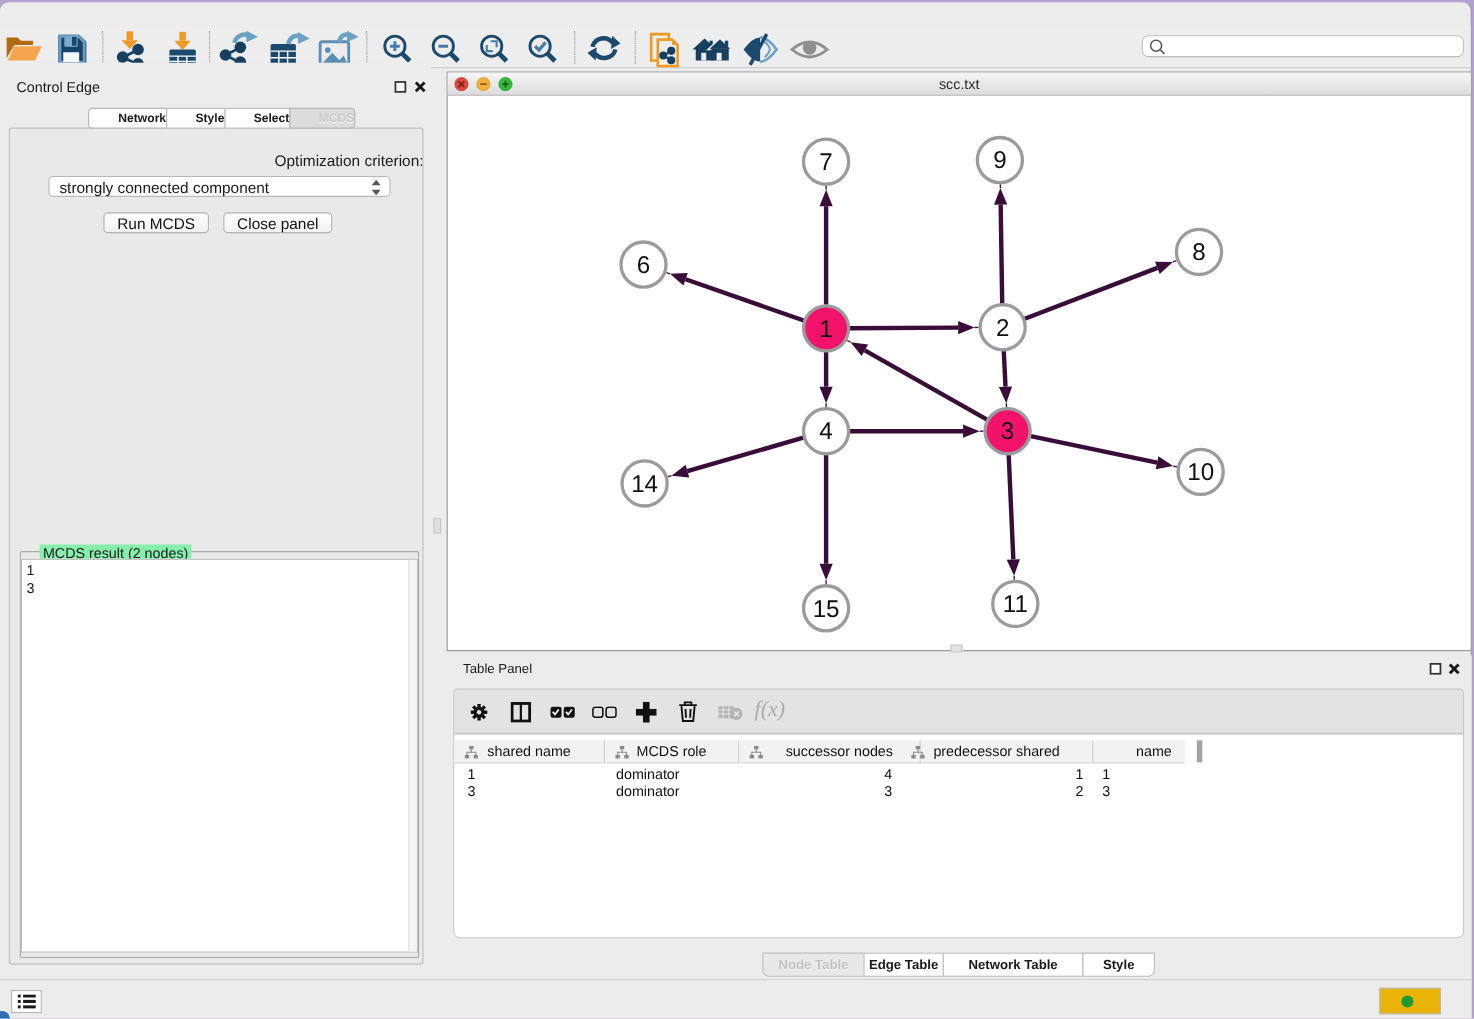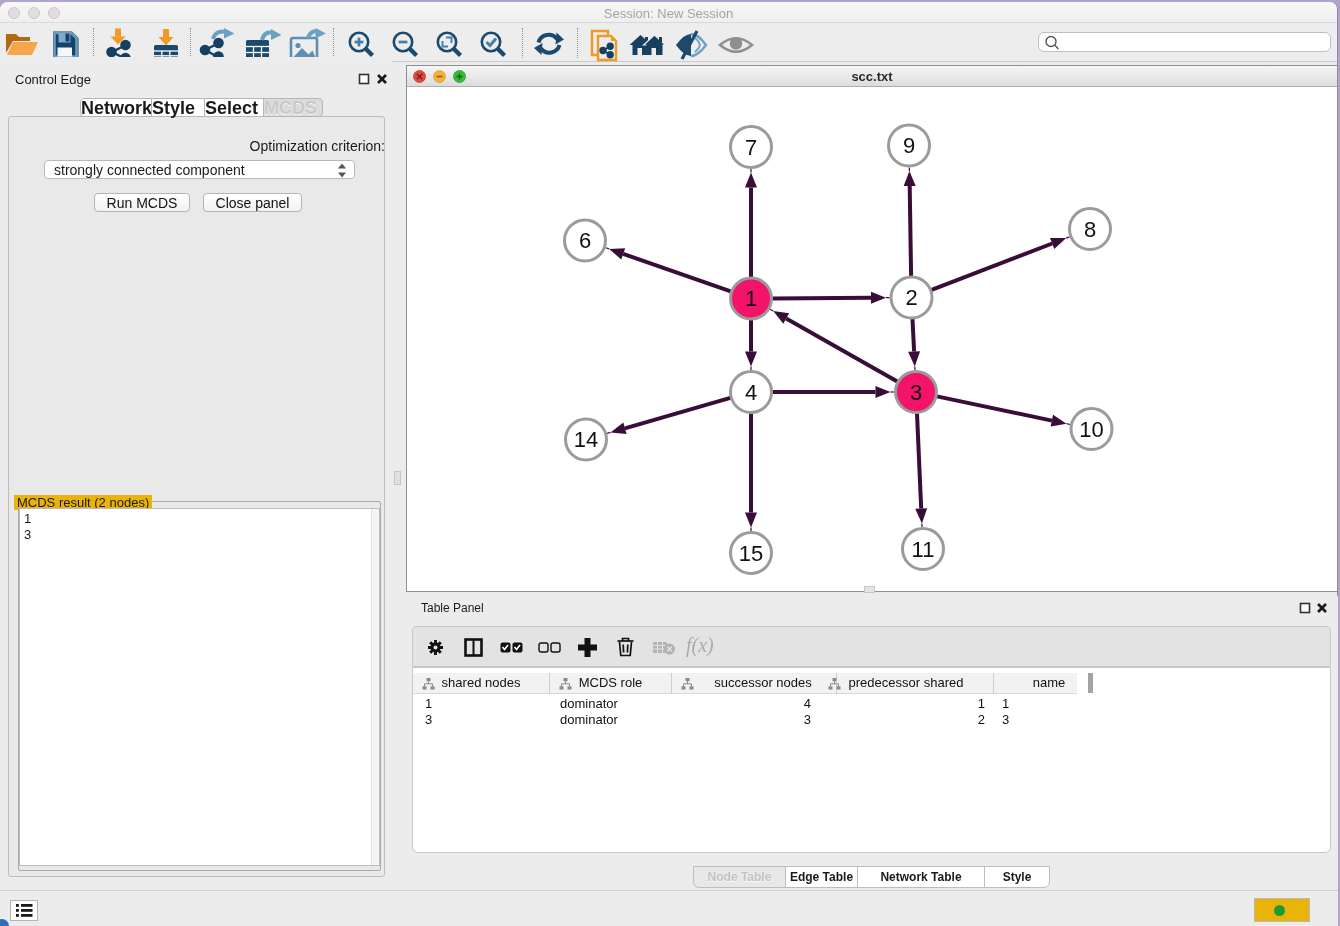--- a/index.html
+++ b/index.html
@@ -5,34 +5,28 @@
 html,body{width:1340px;height:926px;overflow:hidden}
 body{background:#b3a2ce;font-family:"Liberation Sans",sans-serif;position:relative;font-size:13px;color:#1a1a1a}
 .abs{position:absolute}
 .win{position:absolute;left:0;top:2px;width:1338px;height:924px;background:#ececec;border-radius:8px 8px 0 0;overflow:hidden;border-right:1px solid #9287ac}
 .titlebar{position:absolute;left:0;top:0;width:100%;height:21px;background:linear-gradient(#f7f7f7,#efefef);border-bottom:1px solid #d8d8d8}
 .tl{position:absolute;top:4.5px;width:12px;height:12px;border-radius:50%;background:#e0dee0;border:1px solid #c9c7c9}
 .wtitle{position:absolute;top:4px;left:0;width:100%;text-align:center;font-size:13px;color:#a4a4a4}
 .toolbar{position:absolute;left:0;top:21px;width:100%;height:39px;background:#ededed;border-bottom:1px solid #cbcbcb}
 .tsep{position:absolute;top:5px;height:30px;width:0;border-left:1px dotted #8f8f8f}
 .ticon{position:absolute;top:28px;width:44px;height:34px}
-.tab{position:absolute;top:98px;height:19px;background:#fff;border:1px solid #b6b6b6;font-size:18px;font-weight:700;color:#1a1a1a;text-align:left;line-height:18px}
+.tab{position:absolute;top:98px;height:19px;background:#fff;border:1px solid #b6b6b6;font-size:11px;font-weight:700;color:#1a1a1a;text-align:right;line-height:18px}
 .btn{position:absolute;background:linear-gradient(#ffffff,#f1f1f1);border:1px solid #b4b4b4;border-radius:4px;font-size:14px;color:#111;text-align:center;line-height:18px}
 .btab{position:absolute;top:866px;height:22px;background:#fff;border:1px solid #bdbdbd;font-size:12px;font-weight:700;color:#1a1a1a;text-align:center;line-height:20px}
 .hdrcell{position:absolute;top:0;height:20px;border-right:1px solid #cfcfcf;font-size:13px;color:#111;text-align:center;line-height:20px}
 .rowval{position:absolute;font-size:13px;color:#111;height:16px;line-height:16px}
 </style></head>
 <body>
 <div class="win">
- <div class="titlebar">
-  <div class="tl" style="left:7.5px"></div>
-      <div class="tl" style="left:27.5px"></div>
-      <div class="tl" style="left:47.5px"></div>
-  <div class="wtitle">Session: New Session</div>
- </div>
  <div class="toolbar">
   <div class="tsep" style="left:93px"></div>
       <div class="tsep" style="left:190px"></div>
   <div class="tsep" style="left:333px"></div>
       <div class="tsep" style="left:522px"></div>
   <div class="tsep" style="left:577px"></div>
  </div>
 </div>
 <div class="abs" style="left:1038px;top:32px;width:293px;height:20px;background:#fff;border:1px solid #bfbfbf;border-radius:6px">
     <svg width="18" height="18" style="position:absolute;left:5px;top:2px">
@@ -188,42 +182,42 @@
 <div class="abs" style="left:8px;top:138px;width:377px;text-align:right;font-size:14px">Optimization criterion:</div>
 <div class="abs" style="left:44px;top:160px;width:311px;height:19px;background:#fff;border:1px solid #b9b9b9;border-radius:4px;font-size:14px;line-height:18px;padding-left:9px">strongly connected component
  <svg width="10" height="15" style="position:absolute;right:7px;top:1.5px">
       <polygon points="5,0.5 9,5.5 1,5.5" fill="#555"></polygon>
       <polygon points="5,14.5 9,9.5 1,9.5" fill="#555"></polygon>
     </svg>
 </div>
 <div class="btn" style="left:94px;top:193px;width:96px;height:19px">Run MCDS</div>
 <div class="btn" style="left:203px;top:193px;width:99px;height:19px">Close panel</div>
 <div class="abs" style="left:18px;top:501px;width:363px;height:370px;border:1px solid #a9a9a9;border-radius:2px"></div>
-<div class="abs" style="left:14px;top:495px;background:#eab308;padding:0 3px;font-size:13px">MCDS result (2 nodes)</div>
+<div class="abs" style="left:36px;top:495px;background:#86efac;padding:0 3px;font-size:13px">MCDS result (2 nodes)</div>
 <div class="abs" style="left:19px;top:508px;width:361px;height:358px;background:#fff;border:1px solid #bdbdbd;font-size:13px;line-height:16px;padding:2px 0 0 4px">1<br>3</div>
 <div class="abs" style="left:371px;top:509px;width:8px;height:356px;background:#f4f4f4;border-left:1px solid #e2e2e2"></div>
 <div class="abs" style="left:394px;top:471px;width:7px;height:14px;background:#e0e0e0;border:1px solid #c6c6c6"></div>
 
 <div class="abs" style="left:406px;top:65px;width:932px;height:527px;border:1px solid #8f8f8f;background:#fff">
  <div class="abs" style="left:0;top:0;width:930px;height:21px;background:linear-gradient(#f6f6f6,#dcdcdc);border-bottom:1px solid #aeaeae">
   <svg class="abs" style="left:6px;top:4px" width="62" height="13">
    <circle cx="6.5" cy="6.5" r="6" fill="#dd4b40" stroke="#c33c33" stroke-width="0.8"></circle>
    <g stroke="#7c1e14" stroke-width="1.4">
           <line x1="3.8" y1="3.8" x2="9.2" y2="9.2"></line>
           <line x1="9.2" y1="3.8" x2="3.8" y2="9.2"></line>
         </g>
    <circle cx="26.5" cy="6.5" r="6" fill="#f2b13c" stroke="#dd9e2c" stroke-width="0.8"></circle>
    <line x1="23.5" y1="6.5" x2="29.5" y2="6.5" stroke="#8f5c12" stroke-width="1.6"></line>
    <circle cx="46.5" cy="6.5" r="6" fill="#35ba3e" stroke="#2aa232" stroke-width="0.8"></circle>
    <g stroke="#1c5e14" stroke-width="1.6">
           <line x1="43.5" y1="6.5" x2="49.5" y2="6.5"></line>
           <line x1="46.5" y1="3.5" x2="46.5" y2="9.5"></line>
         </g>
   </svg>
-  <div class="abs" style="left:0;top:3px;width:100%;text-align:center;font-size:13px;font-weight:700;color:#2b2b2b">scc.txt</div>
+  <div class="abs" style="left:0;top:3px;width:100%;text-align:center;font-size:13px;font-weight:400;color:#2b2b2b">scc.txt</div>
  </div>
  <svg width="932" height="505" style="position:absolute;left:0;top:22px">
 <line x1="344.0" y1="189.0" x2="344.0" y2="99.5" stroke="#380d38" stroke-width="4"></line>
 <line x1="344.0" y1="84.5" x2="344.0" y2="81.0" stroke="#380d38" stroke-width="1.2"></line>
 <polygon points="344.0,84.5 350.0,99.5 338.0,99.5" fill="#380d38"></polygon>
 <line x1="323.7" y1="203.4" x2="216.2" y2="165.9" stroke="#380d38" stroke-width="4"></line>
 <line x1="202.1" y1="160.9" x2="198.8" y2="159.8" stroke="#380d38" stroke-width="1.2"></line>
 <polygon points="202.1,160.9 218.2,160.2 214.3,171.5" fill="#380d38"></polygon>
 <line x1="365.5" y1="210.4" x2="464.0" y2="209.8" stroke="#380d38" stroke-width="4"></line>
 <line x1="479.0" y1="209.7" x2="482.5" y2="209.6" stroke="#380d38" stroke-width="1.2"></line>
@@ -353,21 +347,21 @@
  <circle cx="16.5" cy="8" r="5.5" fill="#b3b3b3"></circle>
     <g stroke="#e3e3e3" stroke-width="1.5">
       <line x1="14.2" y1="5.7" x2="18.8" y2="10.3"></line>
       <line x1="18.8" y1="5.7" x2="14.2" y2="10.3"></line>
     </g>
 </svg>
 <div class="abs" style="left:686px;top:634px;width:40px;font-family:'Liberation Serif',serif;font-style:italic;font-size:20px;color:#ababab">f(x)</div>
 
 <div class="abs" style="left:412px;top:667px;width:919px;height:186px;background:#fff;border:1px solid #c9c9c9;border-radius:0 0 6px 6px"></div>
 <div class="abs" style="left:413px;top:673px;width:664px;height:21px;background:#f2f2f2;border-bottom:1px solid #d8d8d8">
- <div class="hdrcell" style="left:0;width:137px">shared nodes</div>
+ <div class="hdrcell" style="left:0;width:137px">shared name</div>
  <div class="hdrcell" style="left:137px;width:122px">MCDS role</div>
  <div class="hdrcell" style="left:277px;width:147px">successor nodes</div>
  <div class="hdrcell" style="left:406px;width:175px">predecessor shared</div>
  <div class="hdrcell" style="left:597px;width:83px;border-right:5px solid #a3a3a3">name</div>
  <svg class="abs" style="left:9px;top:5px" width="13" height="12" viewBox="0 0 13 12">
  <g fill="#8a8a8a">
         <rect x="4.5" y="0" width="4" height="3.2"></rect>
         <rect x="0.5" y="8.3" width="4" height="3.2"></rect>
         <rect x="8.5" y="8.3" width="4" height="3.2"></rect>
       </g>

